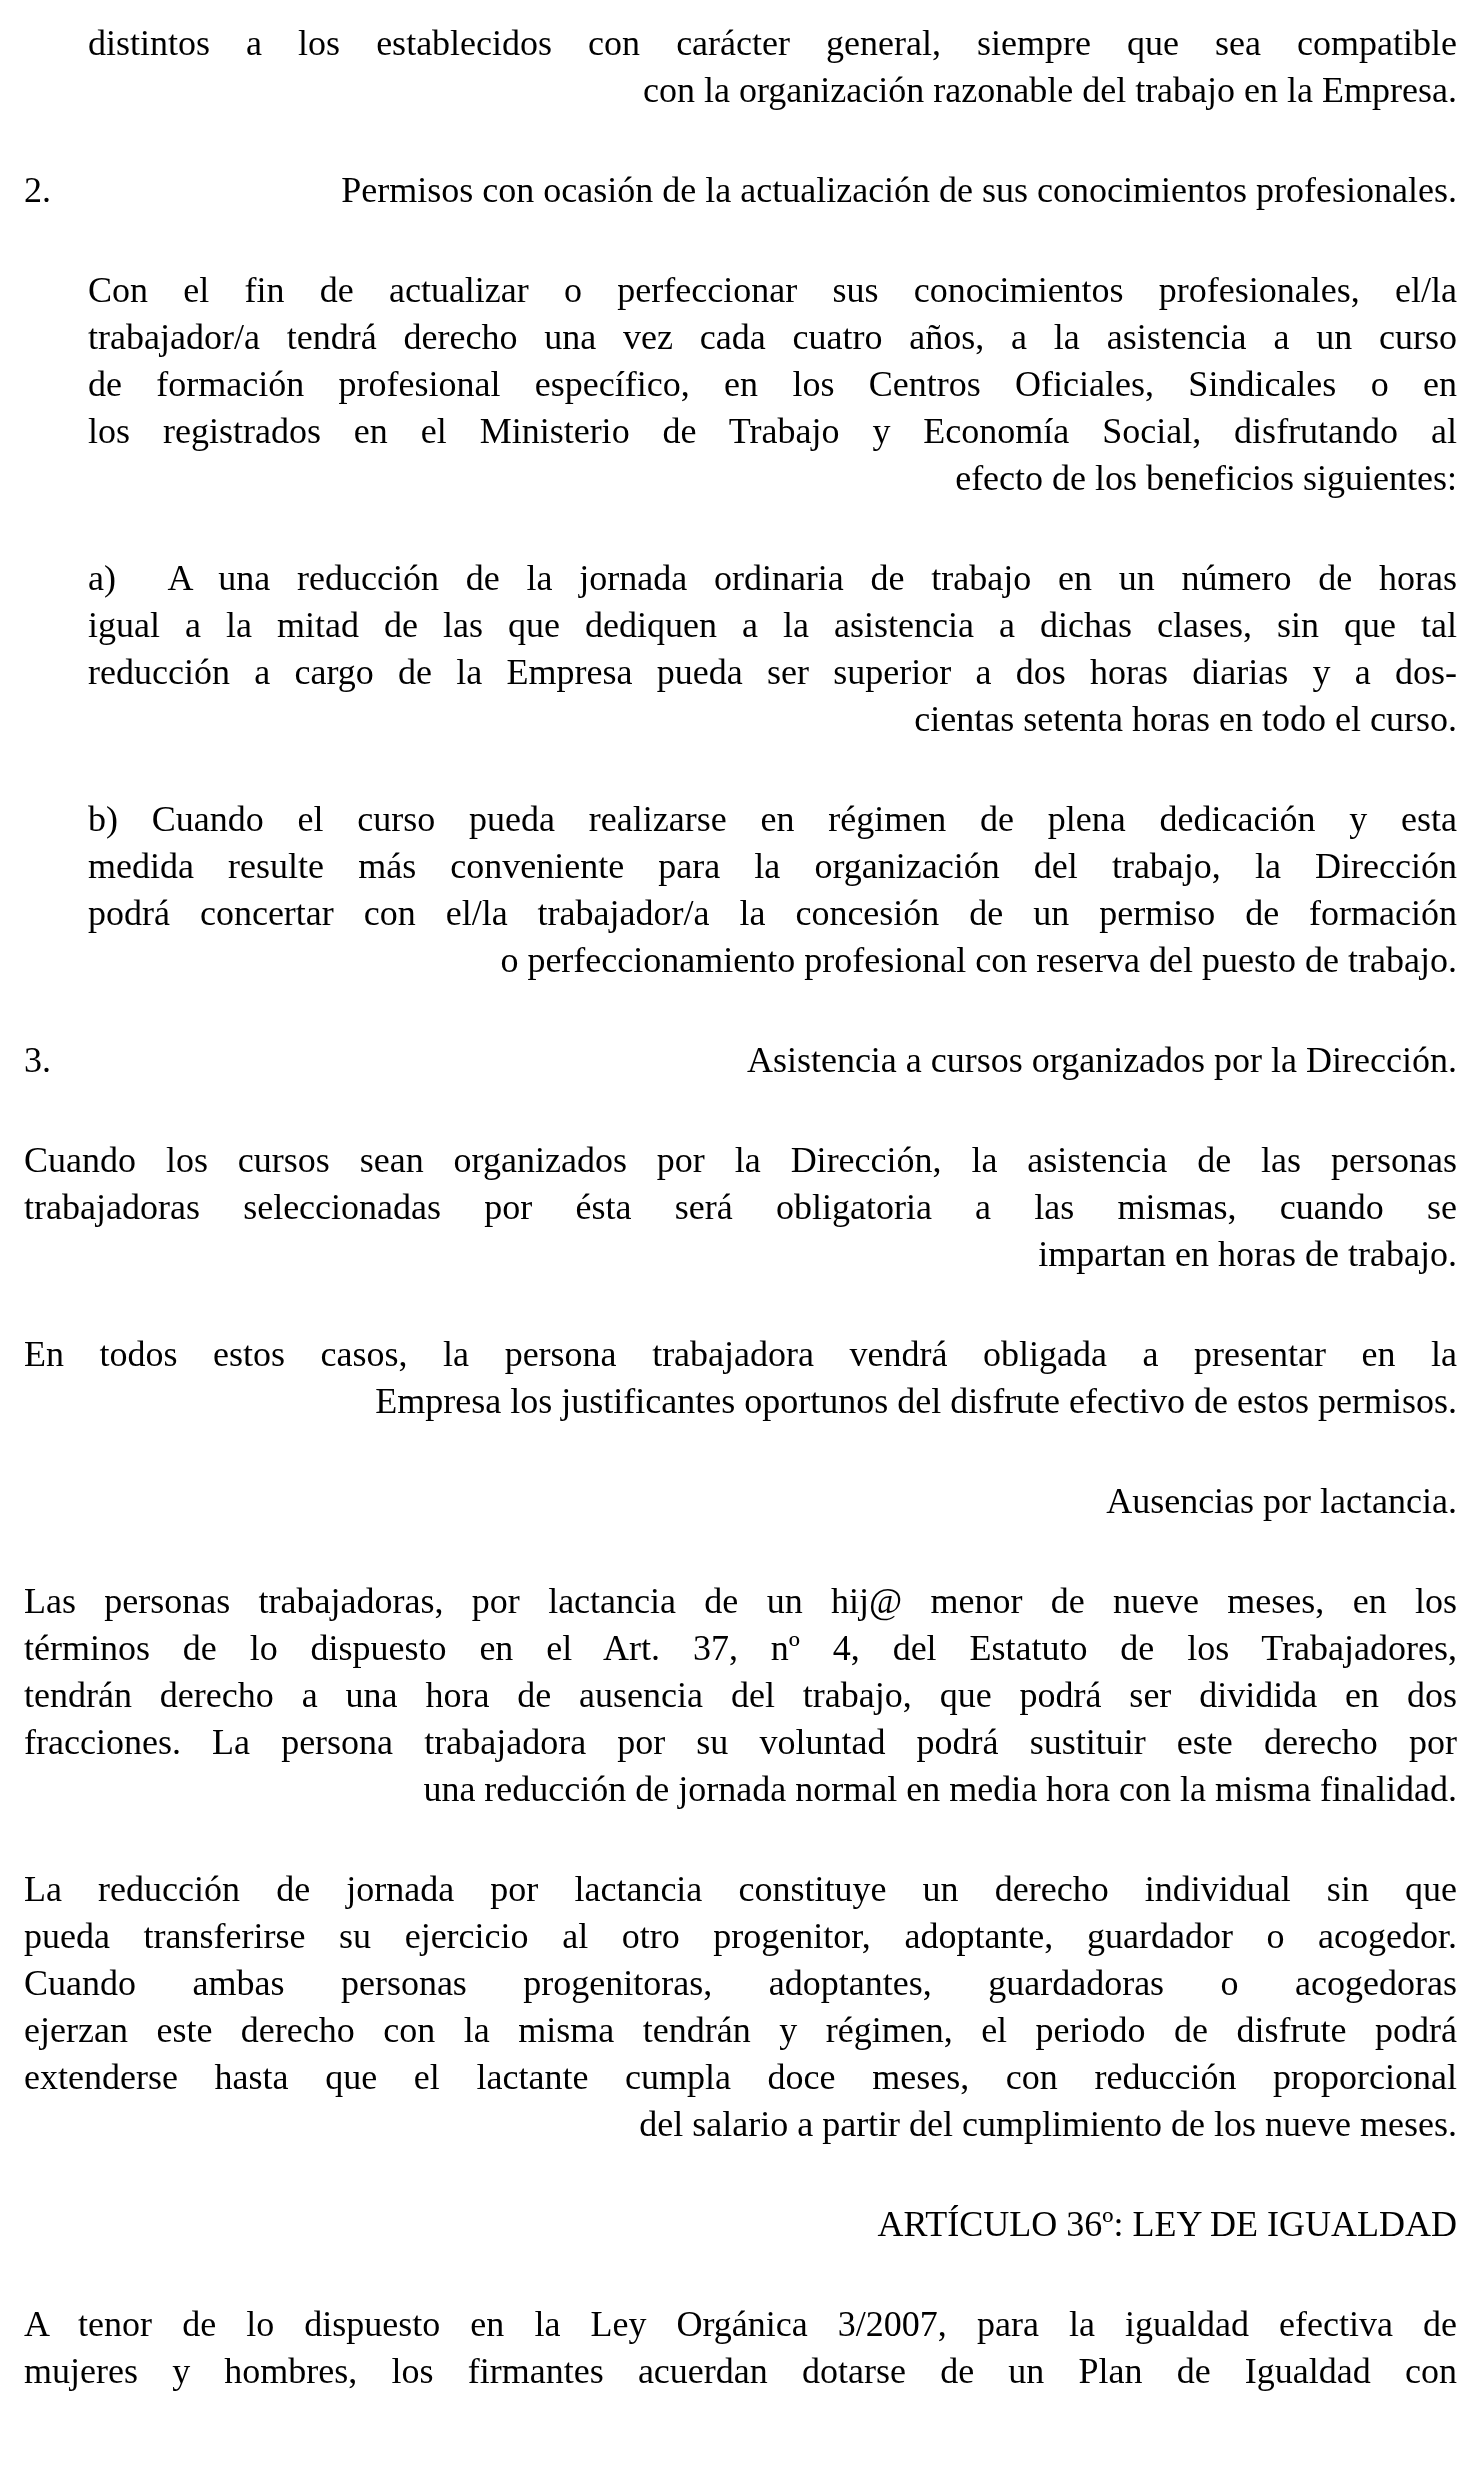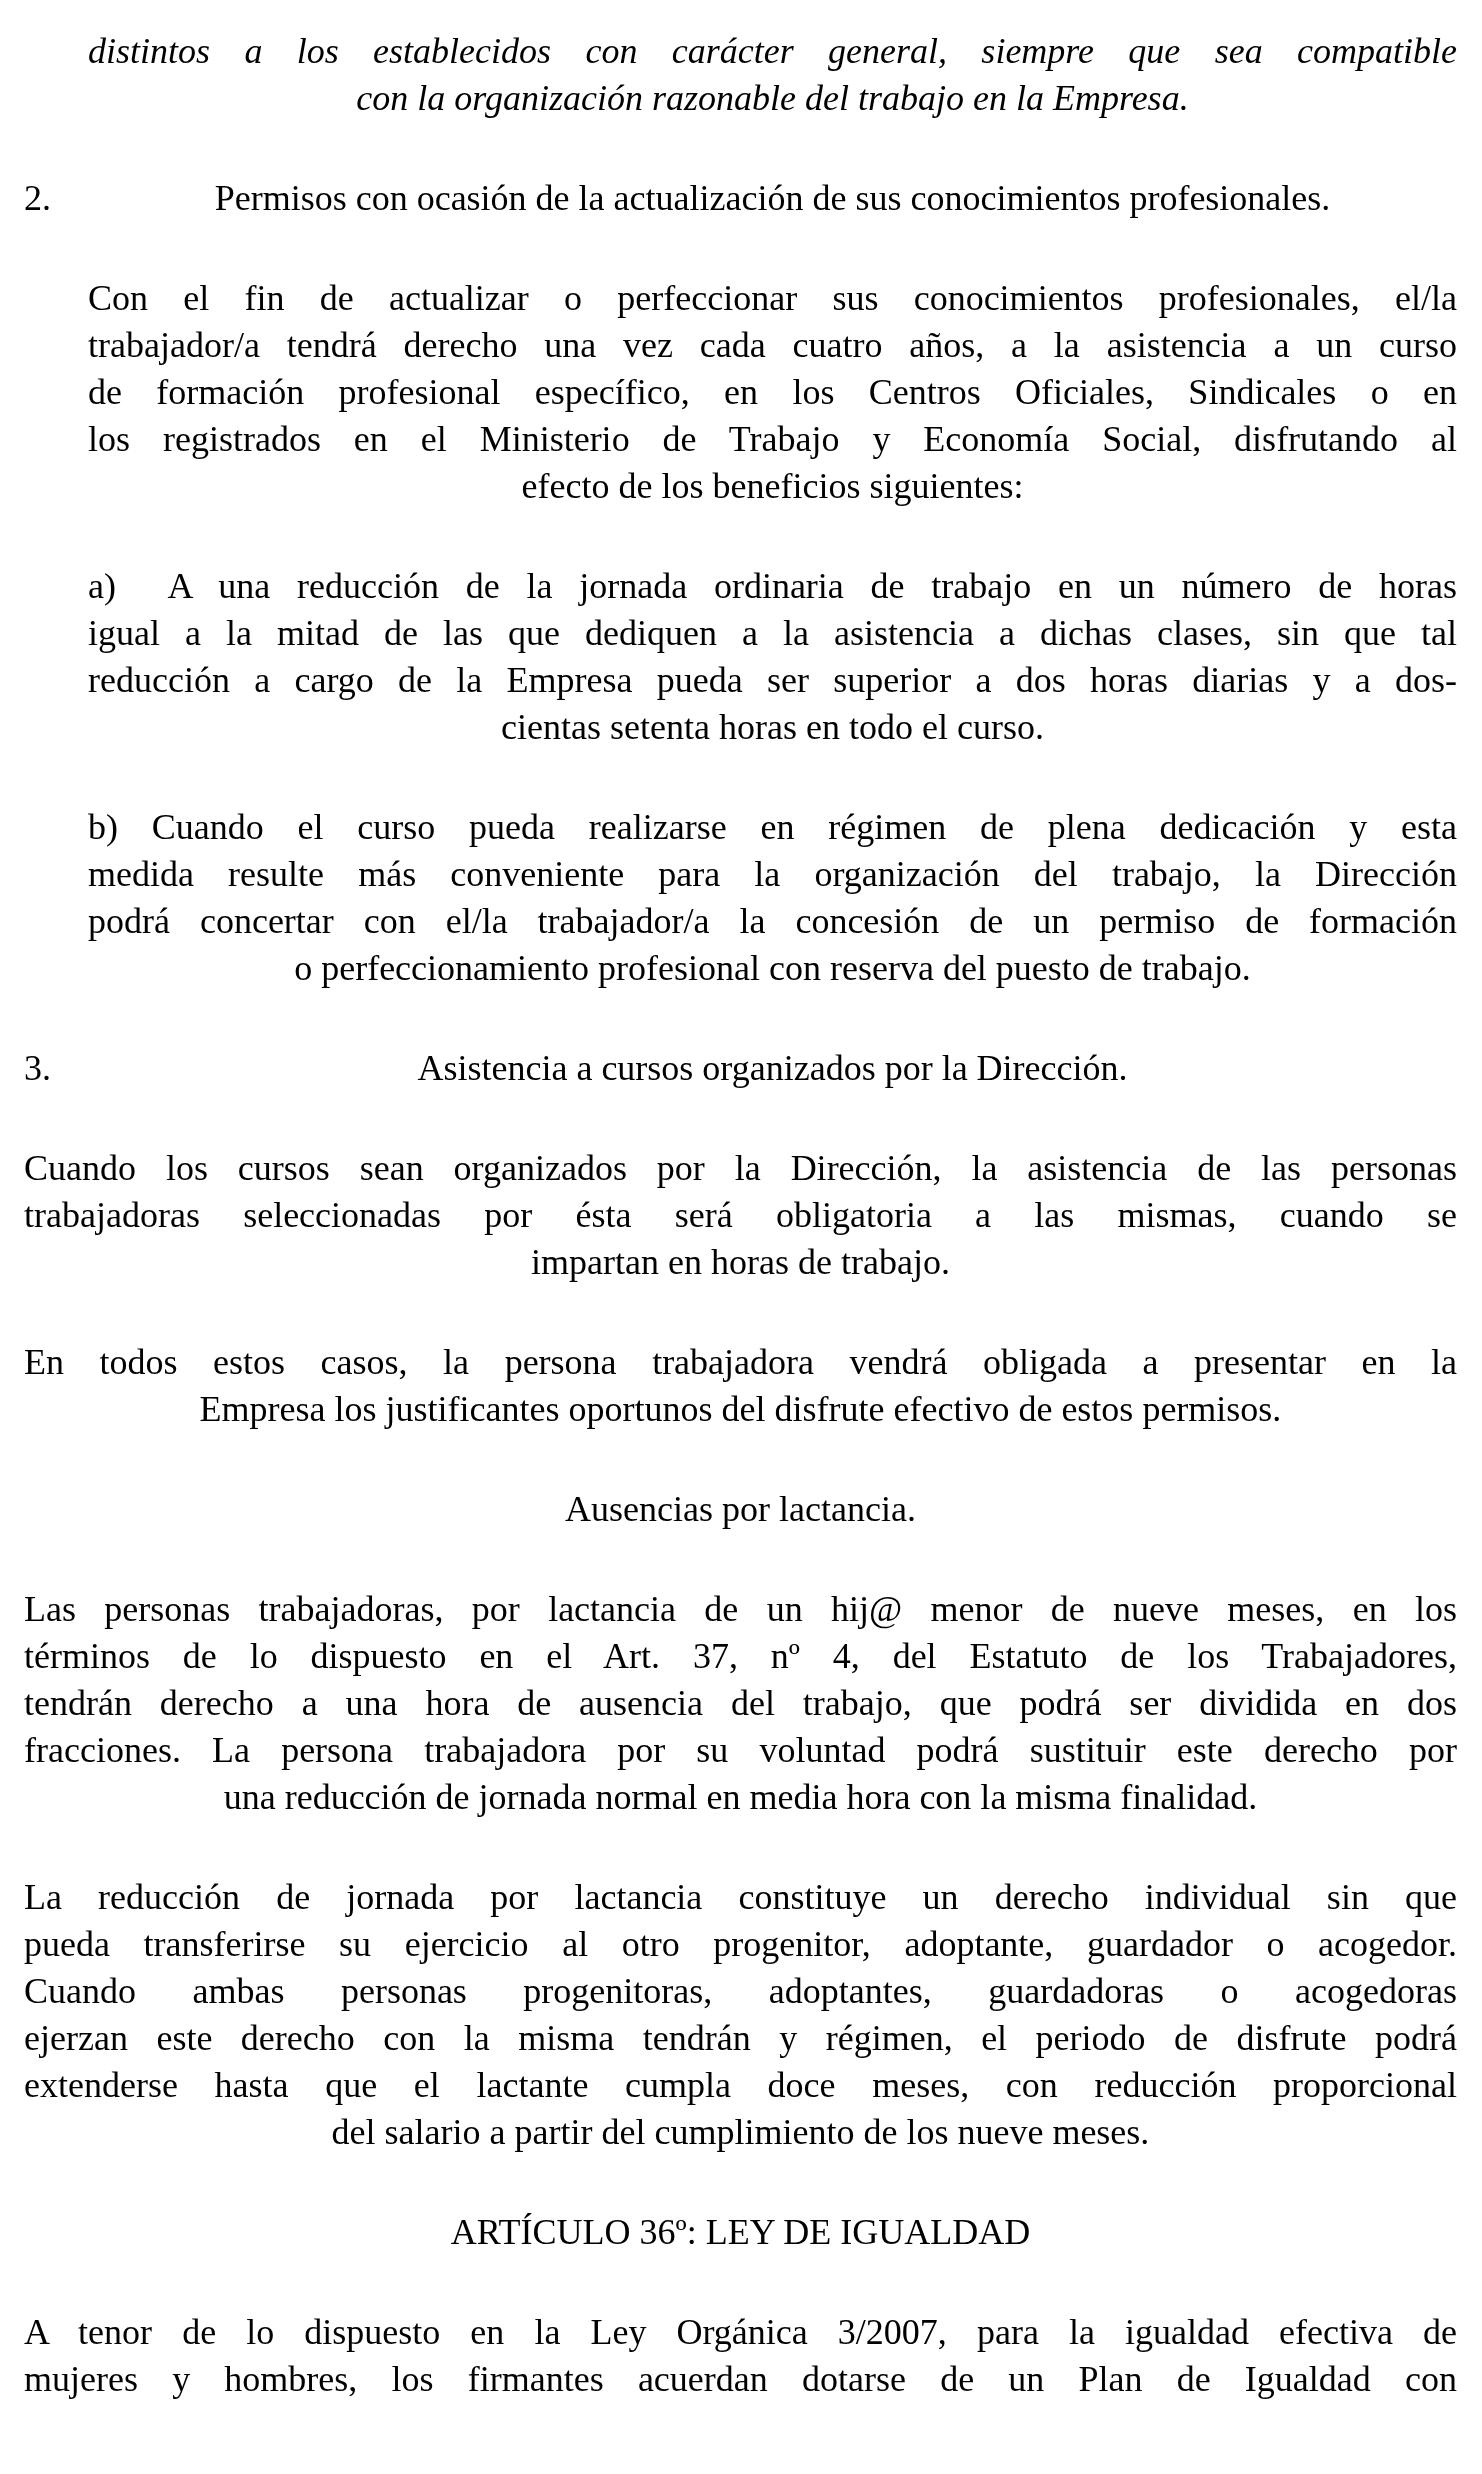--- a/index.html
+++ b/index.html
@@ -14,23 +14,23 @@
     box-sizing: border-box;
     padding: 12px 26px 0 24px;
     background: #ffffff;
     color: #000000;
     font-family: "Liberation Serif", "DejaVu Serif", serif;
     font-size: 36px;
     line-height: 47px;
     overflow: hidden;
   }
   .block { margin-top: 53px; }
-  .block:first-child { margin-top: 16px; font-style: italic; }
+  .block:first-child { margin-top: 8px; }
   .indent { margin-left: 64px; }
-  .ln { text-align: center; }
+  .ln { text-align: right; }
   .ln.j {
     text-align: justify;
     text-align-last: justify;
   }
   .heading { font-weight: normal; }
   .item { position: relative; }
   .item .num {
     position: absolute;
     left: 0;
     top: 0;

